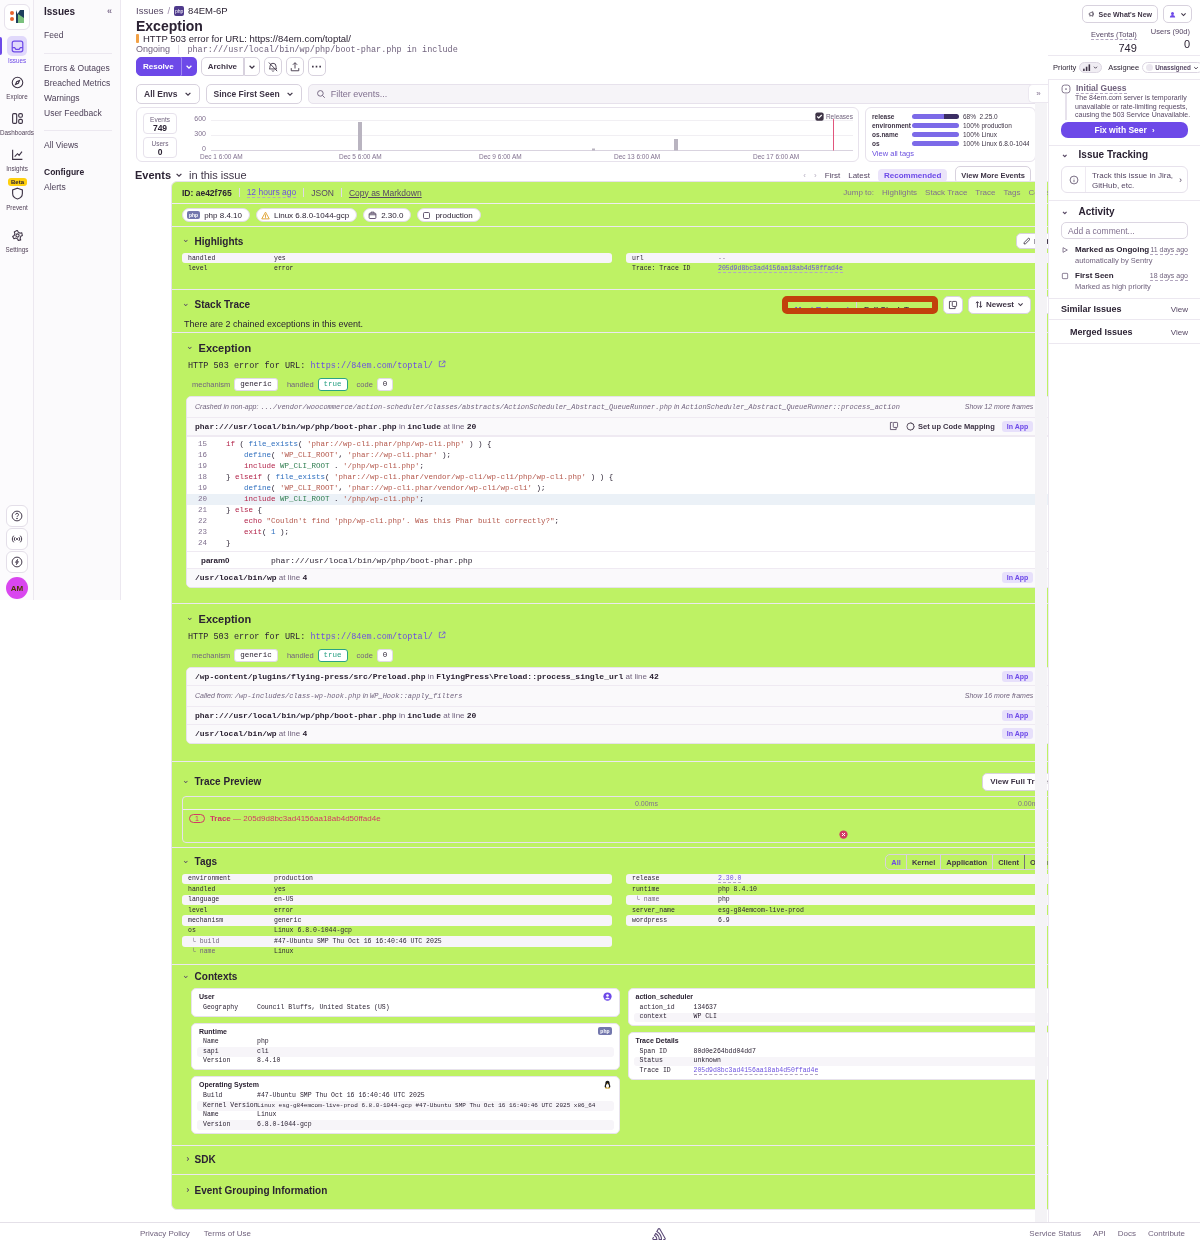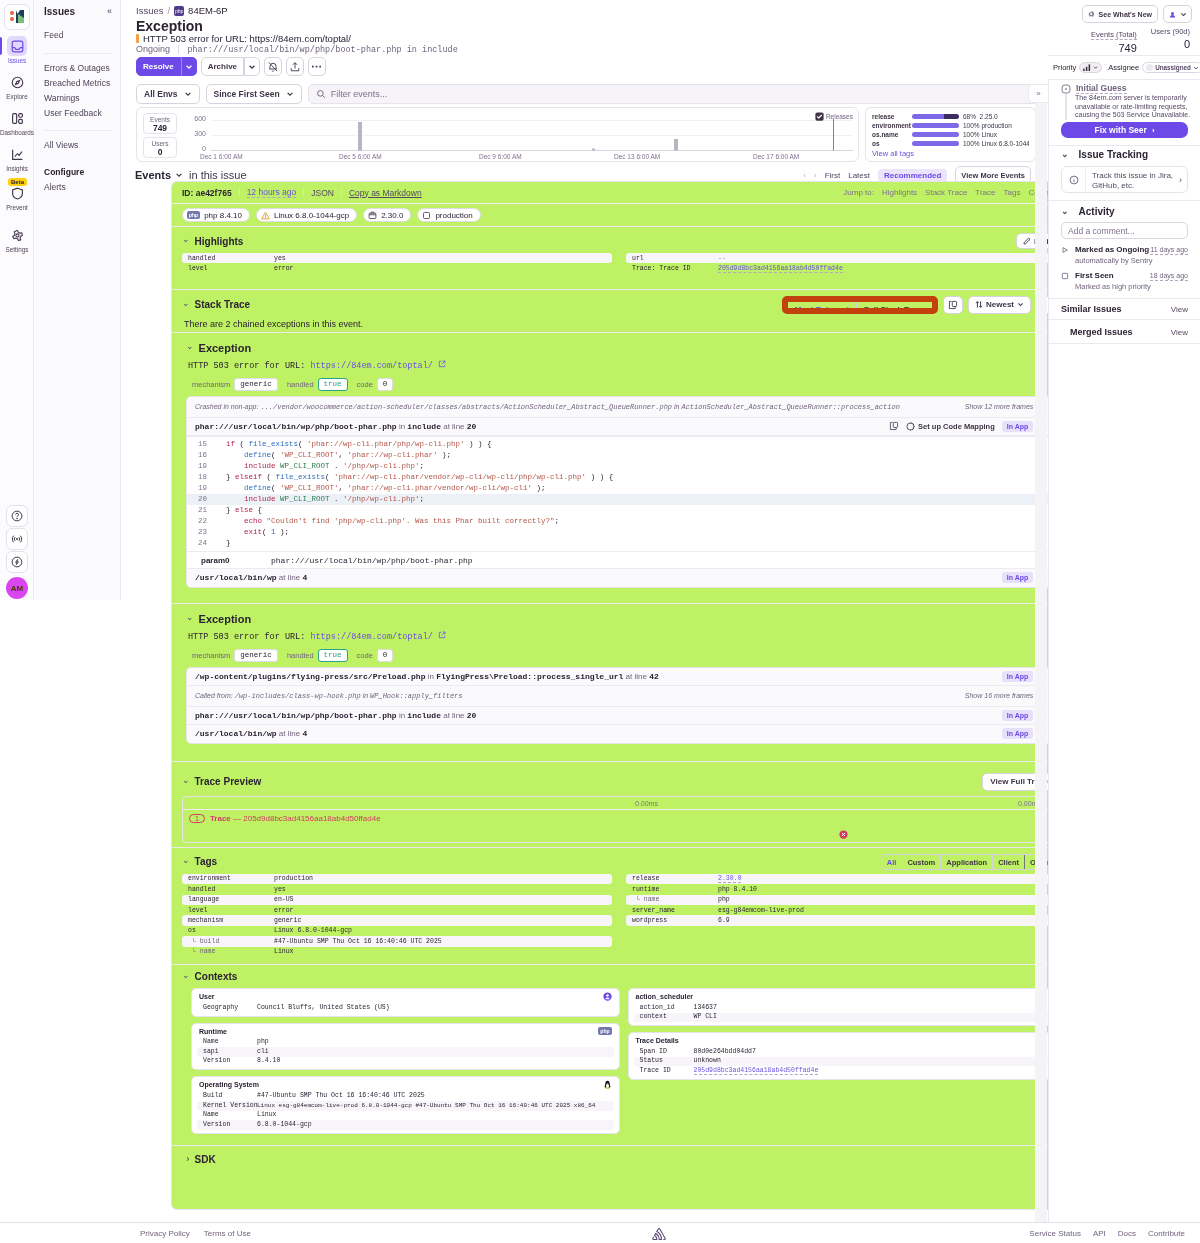--- a/index.html
+++ b/index.html
@@ -611,21 +611,21 @@
           </div>
       </div>
     </div>
 
     <div class="sect" style="padding:6px 10px 7px;">
       <div style="display:flex;align-items:center;">
         <span class="twist">⌄</span>
           <span style="font-weight:bold;font-size:10px;">Tags</span>
         <span style="margin-left:auto;display:inline-flex;border:1px solid #D8D2DE;border-radius:5px;height:16px;overflow:hidden;font-size:7.5px;font-weight:bold;color:#3E3446;">
           <span style="padding:3px 5px;color:#6D49E8;">All</span>
-          <span style="padding:3px 5px;border-left:1px solid #D8D2DE;">Custom</span>
+          <span style="padding:3px 5px;border-left:1px solid #D8D2DE;">Kernel</span>
           <span style="padding:3px 5px;border-left:1px solid #D8D2DE;">Application</span>
           <span style="padding:3px 5px;border-left:1px solid #D8D2DE;">Client</span>
           <span style="padding:3px 5px;border-left:1px solid #737373;">Other</span>
         </span>
       </div>
       <div style="display:flex;gap:14px;margin-top:4px;">
         <div style="flex:1;" class="kvt">
           <div class="kv odd">
               <span class="k">environment</span>
               <span class="v">production</span>
@@ -784,20 +784,26 @@
               </div>
           </div>
         </div>
       </div>
     </div>
 
     <div class="sect" style="padding:8px 10px;height:29px;">
       <div style="display:flex;align-items:center;">
           <span class="twist" style="transform:rotate(-90deg);top:0;">⌄</span>
           <span style="font-weight:bold;font-size:10px;">SDK</span>
+        </div>
+    </div>
+    <div class="sect" style="padding:10px 10px;height:35px;">
+      <div style="display:flex;align-items:center;">
+          <span class="twist" style="transform:rotate(-90deg);top:0;">⌄</span>
+          <span style="font-weight:bold;font-size:10px;">Event Grouping Information</span>
         </div>
     </div>
   </div>
 </div>
 <div id="topright">
   <div style="display:flex;justify-content:flex-end;gap:5px;padding:5px 8px 0 0;">
     <span class="btn" style="height:18px;font-size:7px;font-weight:bold;gap:3px;padding:0 5px;"><svg width="8" height="8" viewBox="0 0 14 14" fill="none" stroke="#3E3446" stroke-width="1.2">
           <path d="M2 6 L8.5 3 V11 L2 8 Z"></path>
           <path d="M8.5 4.5 a3.5 3.5 0 0 1 0 5"></path>
           <path d="M3.5 8.5 V11.5"></path>

